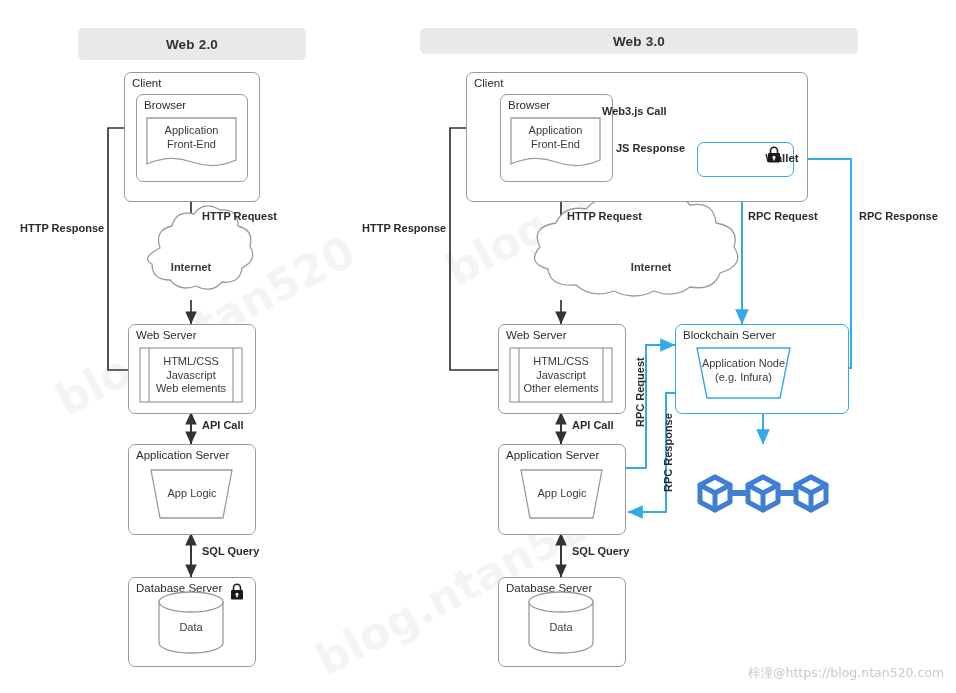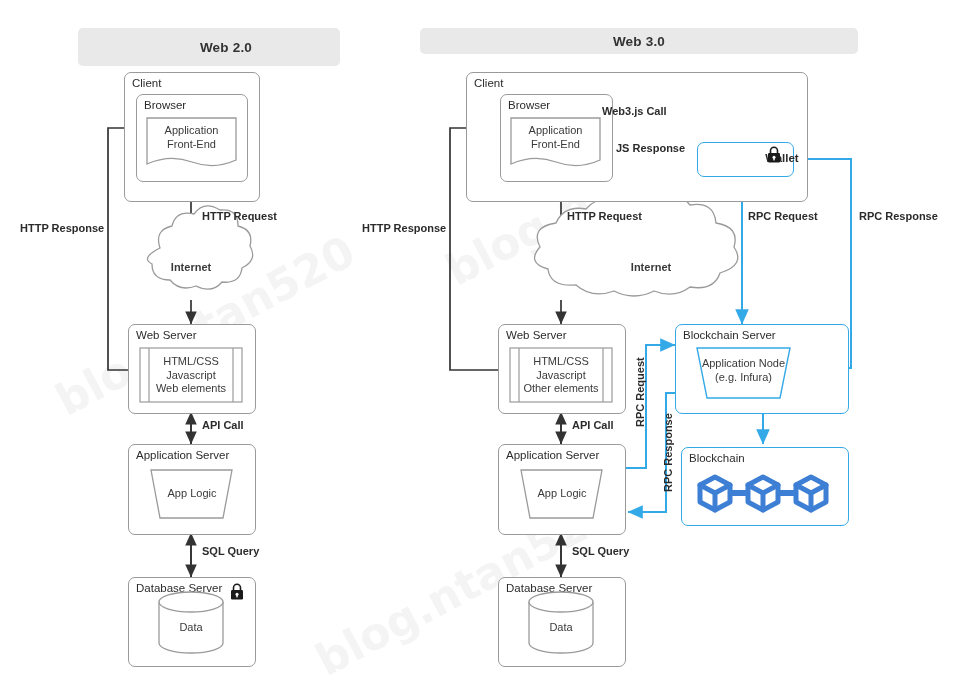--- a/index.html
+++ b/index.html
@@ -110,21 +110,21 @@
       <path d="M624,468 L646,468 L646,345 L675,345" marker-end="url(#arrB)"></path>
 
       <path d="M675,393 L666,393 L666,512 L628,512" marker-end="url(#arrB)"></path>
     </g>
 
     <path d="M160,248 q-6,-18 12,-22 q4,-16 22,-12 q10,-14 26,-4 q18,-2 18,16 q16,4 12,20 q8,14 -8,22 q-2,16 -20,14 q-10,12 -26,4 q-16,6 -26,-6 q-18,0 -18,-16 q-12,-6 8,-16 z" fill="#ffffff" stroke="#9a9a9a" stroke-width="1.3"></path>
 
     <path d="M540,247 q-10,-20 16,-24 q8,-18 30,-14 q14,-16 34,-8 q16,-14 36,-4 q22,-8 34,8 q24,-4 26,18 q24,4 18,24 q12,18 -14,26 q-6,18 -30,14 q-16,12 -36,4 q-20,10 -40,0 q-22,8 -38,-6 q-26,2 -28,-16 q-22,-6 -8,-22 z" fill="#ffffff" stroke="#9a9a9a" stroke-width="1.3"></path>
   </svg>
 
-  <div class="panel-head" style="left:78px;top:28px;width:228px;height:38px;padding-left:34px;">Web 2.0</div>
+  <div class="panel-head" style="left:78px;top:28px;width:228px;height:32px;">Web 2.0</div>
 
   <div class="box" style="left:124px;top:72px;width:134px;height:128px;">
     <div class="box-title">Client</div>
   </div>
 
   <div class="box" style="left:136px;top:94px;width:110px;height:86px;">
     <div class="box-title">Browser</div>
   </div>
 
   <svg class="layer" style="left:0;top:0;">
@@ -241,23 +241,20 @@
 
   <div class="box blue" style="left:675px;top:324px;width:172px;height:88px;">
     <div class="box-title">Blockchain Server</div>
   </div>
   <svg class="layer">
     <path d="M697,348 L790,348 L780,398 L707,398 z" fill="#fff" stroke="#34a9e8" stroke-width="1.4"></path>
   </svg>
   <div class="inner-label" style="left:697px;top:357px;width:93px;">Application Node
 (e.g. Infura)</div>
 
-  <div class="box blue" style="left:681px;top:447px;width:166px;height:77px;">
-    <div class="box-title">Blockchain</div>
-  </div>
   <svg class="layer">
     <g fill="none" stroke="#3d7fd4" stroke-width="5" stroke-linejoin="round" stroke-linecap="round">
 
       <path d="M700,485 L715,477 L730,485 L730,502 L715,510 L700,502 z"></path>
       <path d="M700,485 L715,493 L730,485"></path>
       <path d="M715,493 L715,510"></path>
 
       <path d="M748,485 L763,477 L778,485 L778,502 L763,510 L748,502 z"></path>
       <path d="M748,485 L763,493 L778,485"></path>
       <path d="M763,493 L763,510"></path>
@@ -275,14 +272,15 @@
   <div class="edge-label" style="left:616px;top:142px;">JS Response</div>
   <div class="edge-label" style="left:567px;top:210px;">HTTP Request</div>
   <div class="edge-label" style="left:362px;top:222px;">HTTP Response</div>
   <div class="edge-label" style="left:748px;top:210px;">RPC Request</div>
   <div class="edge-label" style="left:859px;top:210px;">RPC Response</div>
   <div class="edge-label" style="left:572px;top:419px;">API Call</div>
   <div class="edge-label" style="left:572px;top:545px;">SQL Query</div>
   <div class="edge-label vert" style="left:634px;top:427px;">RPC Request</div>
   <div class="edge-label vert" style="left:662px;top:492px;">RPC Response</div>
 
+  <div class="wm" style="left:748px;top:665px;">梓潼@https://blog.ntan520.com</div>
 
 </div>
 
 </body></html>

